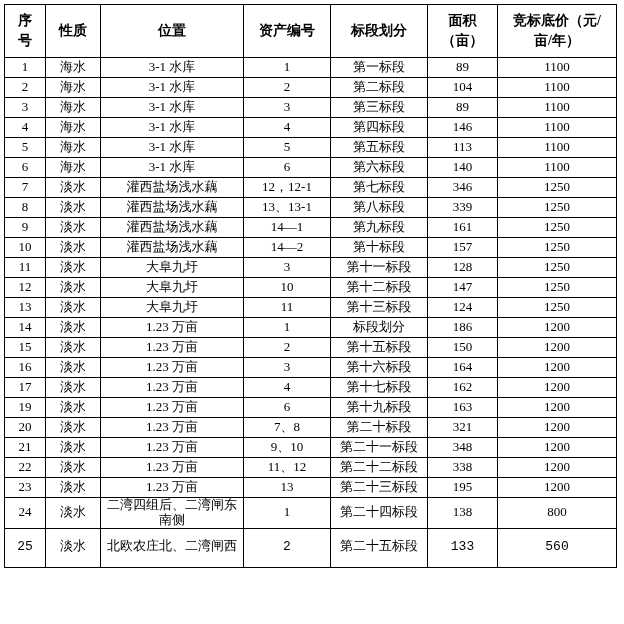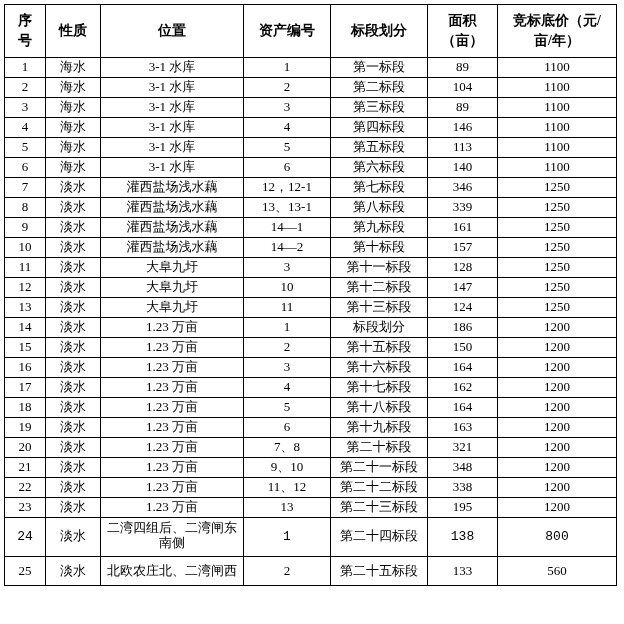--- a/index.html
+++ b/index.html
@@ -237,29 +237,20 @@
         <tr>
           <td>17</td>
           <td>淡水</td>
           <td>1.23 万亩</td>
           <td>4</td>
           <td>第十七标段</td>
           <td>162</td>
           <td>1200</td>
         </tr>
         <tr>
-          <td>18</td>
-          <td>淡水</td>
-          <td>1.23 万亩</td>
-          <td>5</td>
-          <td>第十八标段</td>
-          <td>164</td>
-          <td>1200</td>
-        </tr>
-        <tr>
           <td>19</td>
           <td>淡水</td>
           <td>1.23 万亩</td>
           <td>6</td>
           <td>第十九标段</td>
           <td>163</td>
           <td>1200</td>
         </tr>
         <tr>
           <td>20</td>

